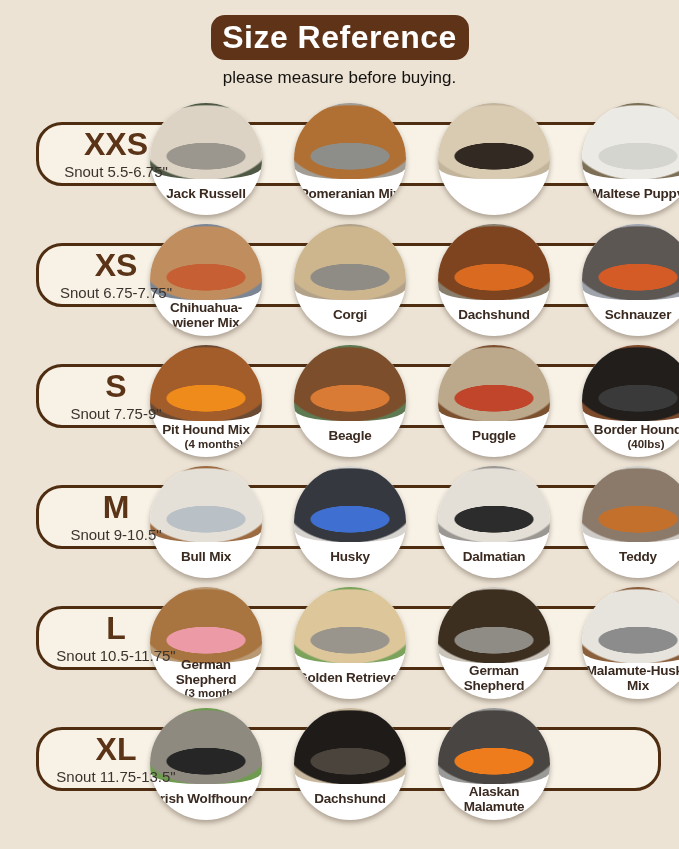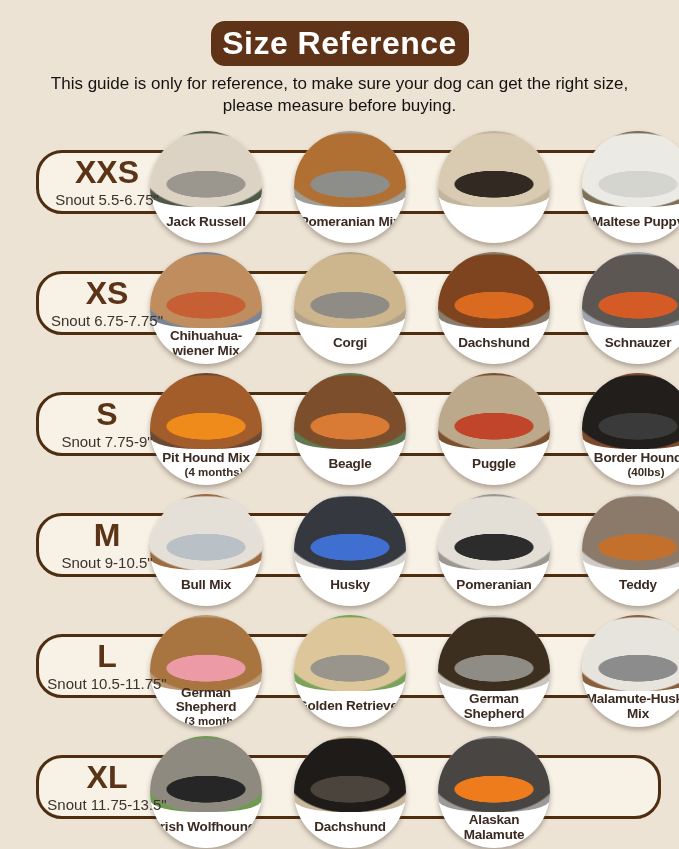--- a/index.html
+++ b/index.html
@@ -4,41 +4,41 @@
 <style>
   html,body{margin:0;padding:0;}
   body{
     width:679px;height:849px;
     background:#ece3d5;
     font-family:"Liberation Sans",sans-serif;
     position:relative;overflow:hidden;
   }
   .header-pill{
     width:258px;height:45px;
-    margin:21px auto 0;
+    margin:15px auto 0;
     background:#5f3317;
     border-radius:14px;
     display:flex;align-items:center;justify-content:center;
   }
   .header-pill h1{
     margin:0;color:#fff;font-size:32px;font-weight:bold;letter-spacing:.5px;
   }
   .subtitle{
     margin-top:7px;text-align:center;
     color:#151310;font-size:17px;line-height:1.28;font-weight:500;
   }
   .rows{margin-top:11px;}
   .size-row{position:relative;height:121px;}
   .row-box{
     position:absolute;left:36px;right:18px;top:22px;height:64px;
     border:3px solid #4e2d11;border-radius:26px;
     background:#f7f1e6;box-sizing:border-box;z-index:0;
   }
   .size-info{
-    position:absolute;left:40px;top:22px;width:134px;height:64px;z-index:2;
+    position:absolute;left:49px;top:22px;width:134px;height:64px;z-index:2;
     display:flex;flex-direction:column;align-items:center;justify-content:center;
   }
   .size-name{font-size:32px;font-weight:bold;color:#5b3418;line-height:1;}
   .size-snout{font-size:15px;color:#3a342e;margin-top:3px;white-space:nowrap;}
   .dogs{
     position:absolute;left:150px;top:3px;z-index:1;
     display:flex;gap:32px;
   }
   .dog{
     width:112px;height:112px;border-radius:50%;
@@ -62,21 +62,20 @@
   }
 </style>
 </head>
 <body>
 
 <div class="header-pill">
   <h1>Size Reference</h1>
 </div>
 
 <div class="subtitle">
-  <div>This guide is only for reference, to make sure your dog can get the right size,</div>
   <div>please measure before buying.</div>
 </div>
 
 <div class="rows">
 
   <section class="size-row">
     <div class="row-box"></div>
     <div class="size-info">
       <div class="size-name">XXS</div>
       <div class="size-snout">Snout 5.5-6.75"</div>
@@ -202,21 +201,21 @@
       <div class="dog">
         <div class="photo" style="background: radial-gradient(36% 18% at 50% 70%, rgb(63, 111, 209) 96%, rgba(0, 0, 0, 0) 100%), radial-gradient(58% 50% at 50% 52%, rgb(53, 56, 63) 96%, rgba(0, 0, 0, 0) 100%), rgb(214, 211, 207);"></div>
         <div class="label-wrap">
           <div class="dog-label">Husky</div>
           <div class="dog-sub"></div>
         </div>
       </div>
       <div class="dog">
         <div class="photo" style="background: radial-gradient(36% 18% at 50% 70%, rgb(44, 44, 44) 96%, rgba(0, 0, 0, 0) 100%), radial-gradient(58% 50% at 50% 52%, rgb(227, 222, 214) 96%, rgba(0, 0, 0, 0) 100%), rgb(155, 151, 147);"></div>
         <div class="label-wrap">
-          <div class="dog-label">Pomeranian</div>
+          <div class="dog-label">Dalmatian</div>
           <div class="dog-sub"></div>
         </div>
       </div>
       <div class="dog">
         <div class="photo" style="background: radial-gradient(36% 18% at 50% 70%, rgb(194, 112, 44) 96%, rgba(0, 0, 0, 0) 100%), radial-gradient(58% 50% at 50% 52%, rgb(139, 122, 105) 96%, rgba(0, 0, 0, 0) 100%), rgb(207, 204, 200);"></div>
         <div class="label-wrap">
           <div class="dog-label">Teddy</div>
           <div class="dog-sub"></div>
         </div>
       </div>

